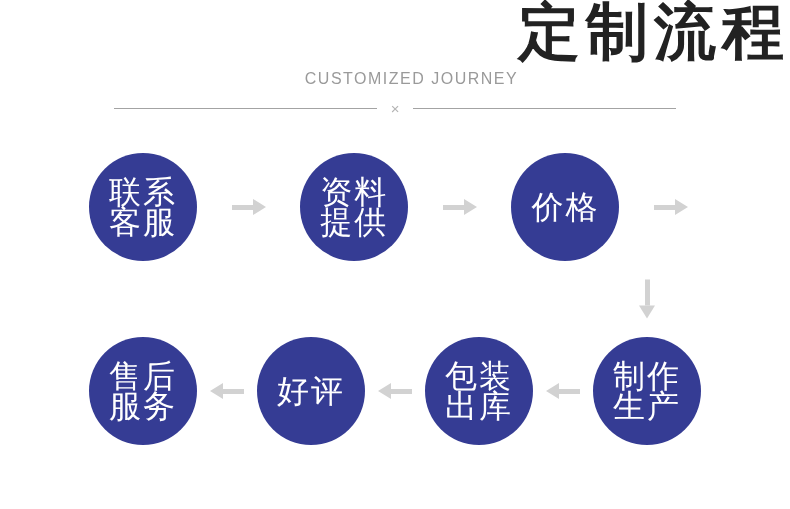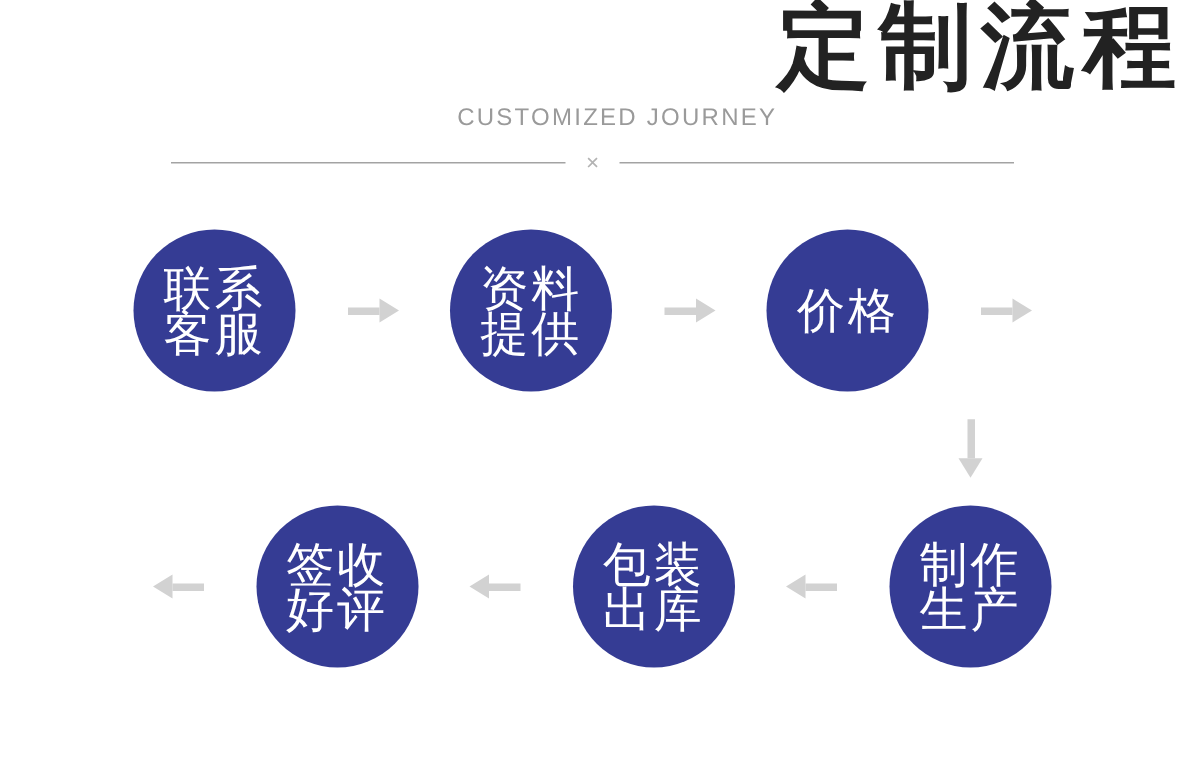--- a/index.html
+++ b/index.html
@@ -109,28 +109,31 @@
   </div>
 
   <div class="connector-row">
     <div class="arrow-down">
       <div class="shaft"></div>
         <div class="head"></div>
     </div>
   </div>
 
   <div class="flow-row row2">
+    <div class="circle">
+      <span>售后</span>
+      <span>服务</span>
+    </div>
     <div class="gap">
       <div class="arrow-left">
         <div class="head"></div>
           <div class="shaft"></div>
       </div>
     </div>
     <div class="circle">
-      <span>签收</span>
       <span>好评</span>
     </div>
     <div class="gap">
       <div class="arrow-left">
         <div class="head"></div>
           <div class="shaft"></div>
       </div>
     </div>
     <div class="circle">
       <span>包装</span>

